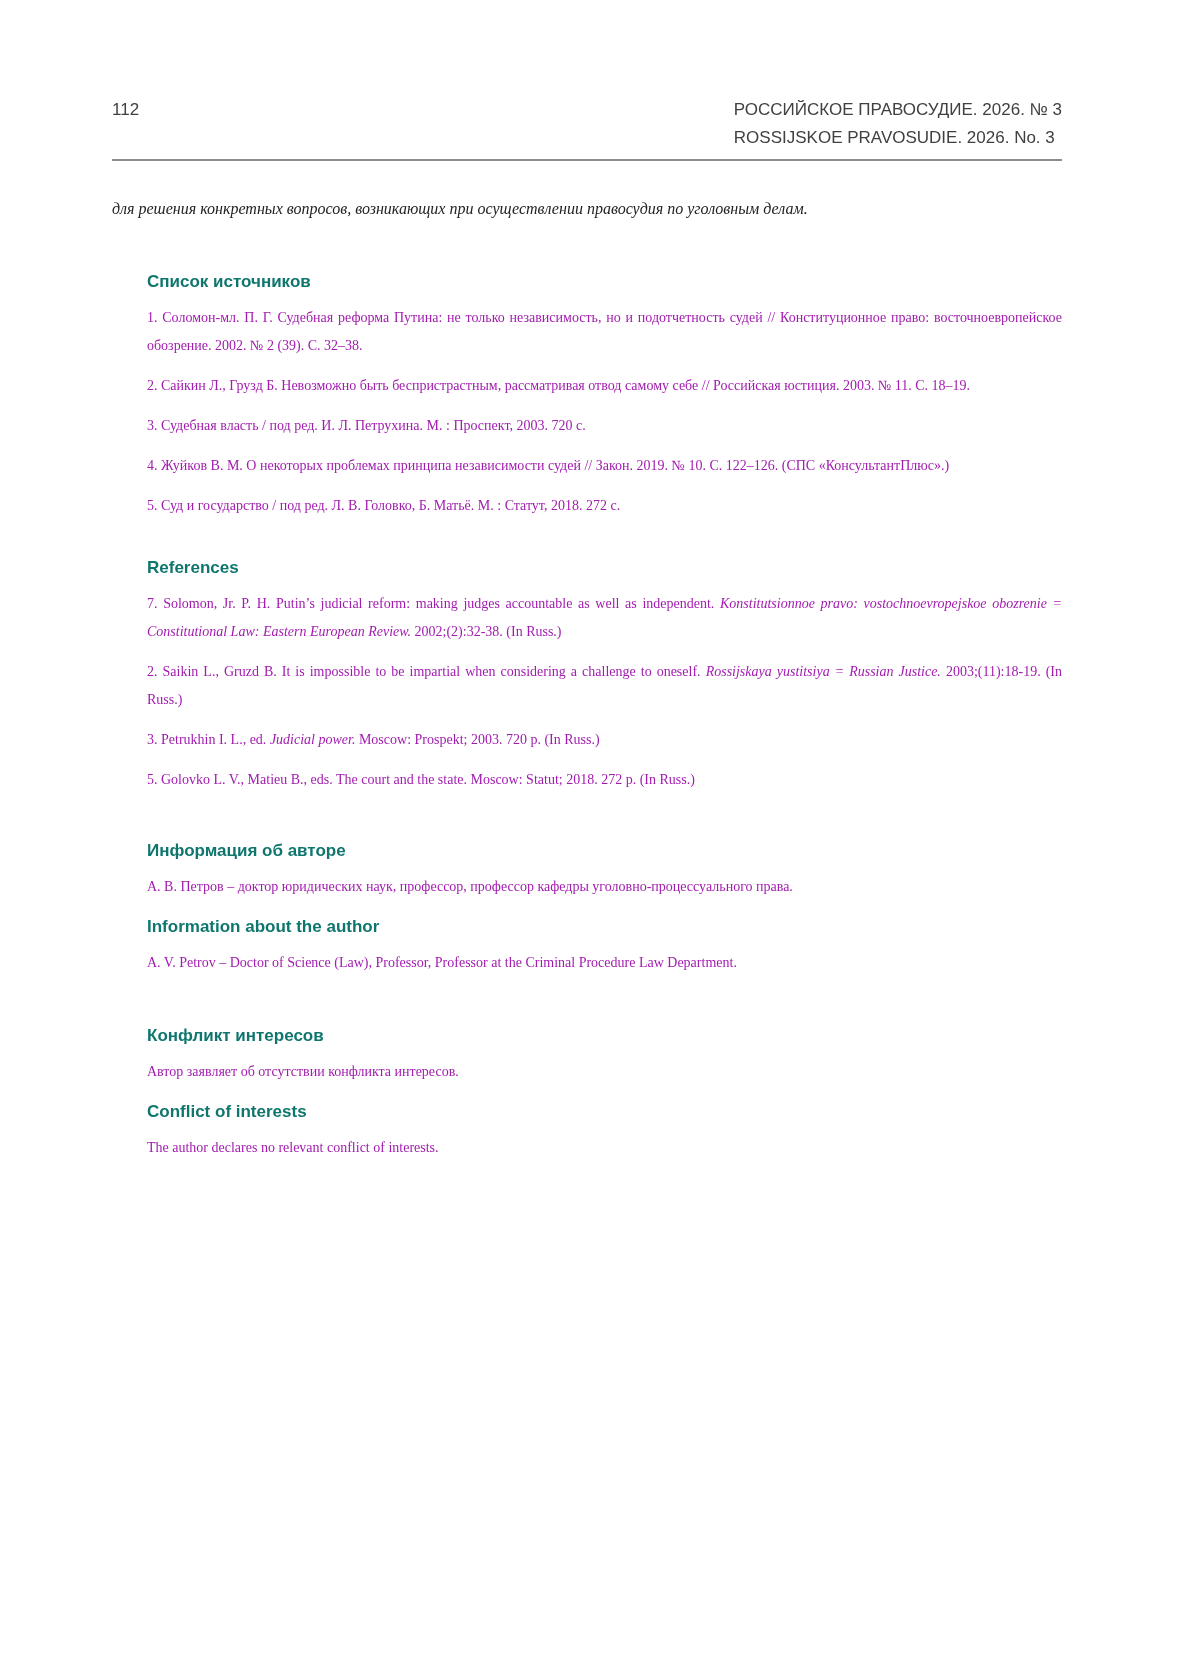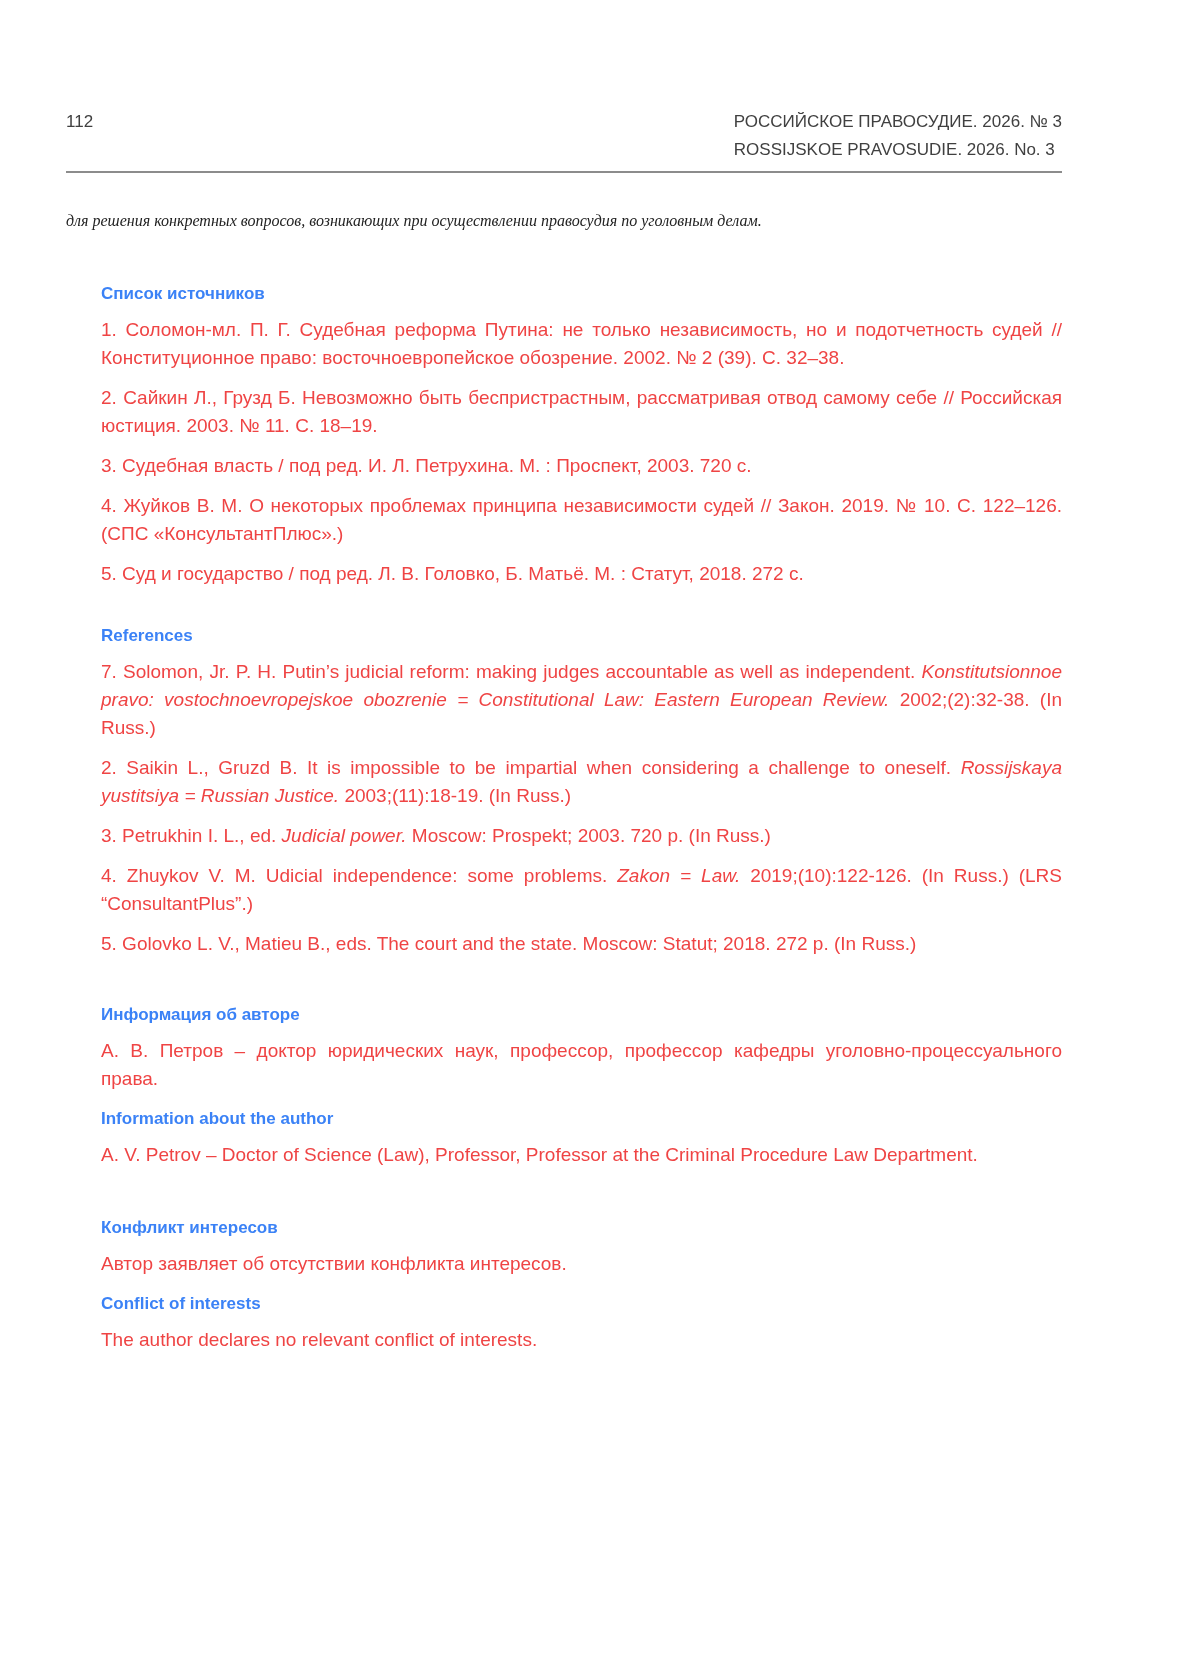--- a/index.html
+++ b/index.html
@@ -8,22 +8,21 @@
     position: relative;
     width: 1200px;
     height: 1680px;
     margin: 0 auto;
     background: #ffffff;
     overflow: hidden;
     font-family: "Liberation Sans", sans-serif;
     color: #383838;
   }
   .content {
-    padding: 96px 138px 0 66px;
-    margin-top: 12px;
+    padding: 96px 138px 0 112px;
   }
   
   .running-head {
     display: flex;
     justify-content: space-between;
     align-items: flex-start;
     font-size: 17px;
     line-height: 28px;
     color: #404040;
   }
@@ -42,28 +41,29 @@
     line-height: 30px;
     text-align: justify;
     color: #222222;
     font-style: italic;
   }
   
   .backmatter { margin-left: 35px; }
   .backmatter h3 {
     font-size: 17px;
     font-weight: bold;
-    color: #3b82f6;
+    color: #0f766e;
     line-height: 22px;
   }
   .backmatter p {
-    font-size: 19px;
+    font-size: 14px;
     line-height: 28px;
     text-align: justify;
-    color: #ef4444;
+    color: #a21caf;
+    font-family: Liberation Serif, serif;
   }
   .backmatter p { margin-top: 12px; }
   .backmatter h3 + p { margin-top: 11px; }
   .backmatter h3.sub { margin-top: 15px; }
   .sec-sources    { margin-top: 47px; }
   .sec-references { margin-top: 37px; }
   .sec-author     { margin-top: 46px; }
   .sec-conflict   { margin-top: 48px; }
   .sec-dates      { margin-top: 48px; }
   .it { font-style: italic; }
@@ -95,21 +95,20 @@
         <p>3. Судебная власть / под ред. И. Л. Петрухина. М. : Проспект, 2003. 720 с.</p>
         <p>4. Жуйков В. М. О некоторых проблемах принципа независимости судей // Закон. 2019. № 10. С. 122–126. (СПС «КонсультантПлюс».)</p>
         <p>5. Суд и государство / под ред. Л. В. Головко, Б. Матьё. М. : Статут, 2018. 272 с.</p>
       </section>
 
       <section class="sec-references">
         <h3>References</h3>
         <p><span>7. Solomon, Jr. P. H. Putin’s judicial reform: making judges accountable as well as independent. </span><span class="it">Konstitutsionnoe pravo: vostochnoevropejskoe obozrenie = Constitutional Law: Eastern European Review.</span><span> 2002;(2):32-38. (In Russ.)</span></p>
         <p><span>2. Saikin L., Gruzd B. It is impossible to be impartial when considering a challenge to oneself. </span><span class="it">Rossijskaya yustitsiya = Russian Justice.</span><span> 2003;(11):18-19. (In Russ.)</span></p>
         <p><span>3. Petrukhin I. L., ed. </span><span class="it">Judicial power.</span><span> Moscow: Prospekt; 2003. 720 p. (In Russ.)</span></p>
-        <p><span>4. Zhuykov V. M. Udicial independence: some problems. </span><span class="it">Zakon = Law.</span><span> 2019;(10):122-126. (In Russ.) (LRS “ConsultantPlus”.)</span></p>
         <p><span>5. Golovko L. V., Matieu B., eds. The court and the state. Moscow: Statut; 2018. 272 p. (In Russ.)</span></p>
       </section>
 
       <section class="sec-author">
         <h3>Информация об авторе</h3>
         <p>А. В. Петров – доктор юридических наук, профессор, профессор кафедры уголовно-процессуального права.</p>
         <h3 class="sub">Information about the author</h3>
         <p>A. V. Petrov – Doctor of Science (Law), Professor, Professor at the Criminal Procedure Law Department.</p>
       </section>
 

